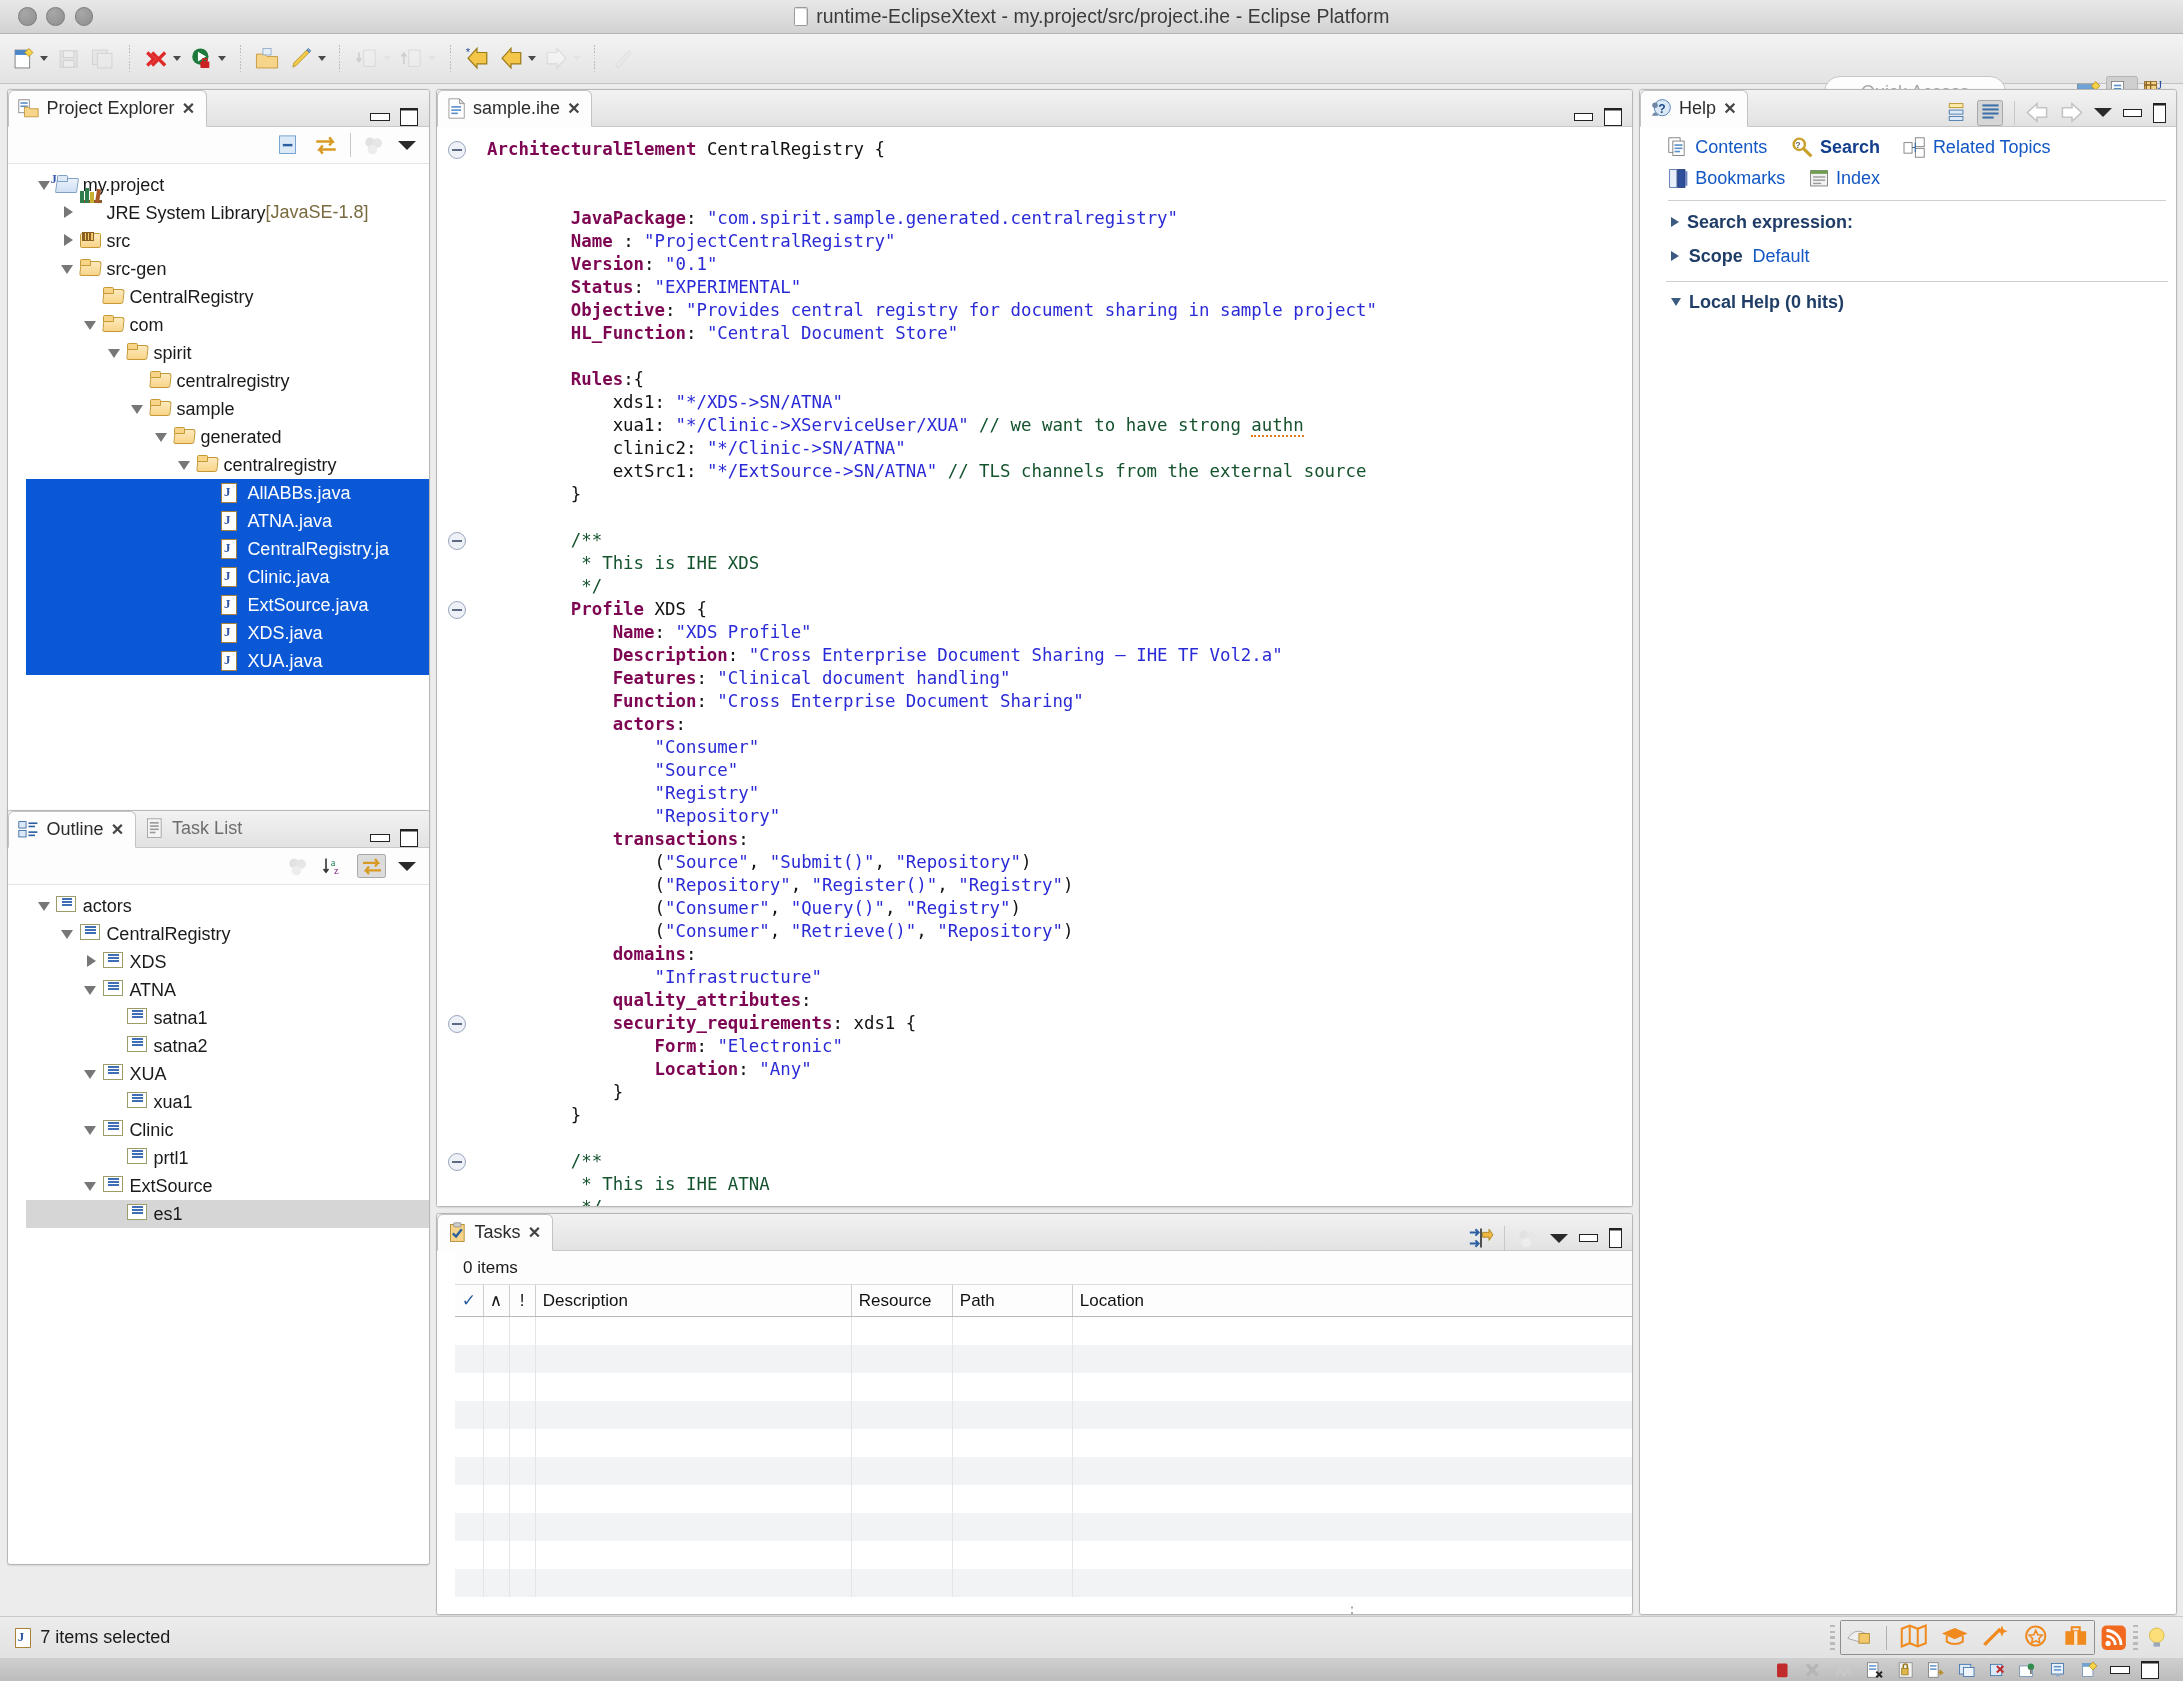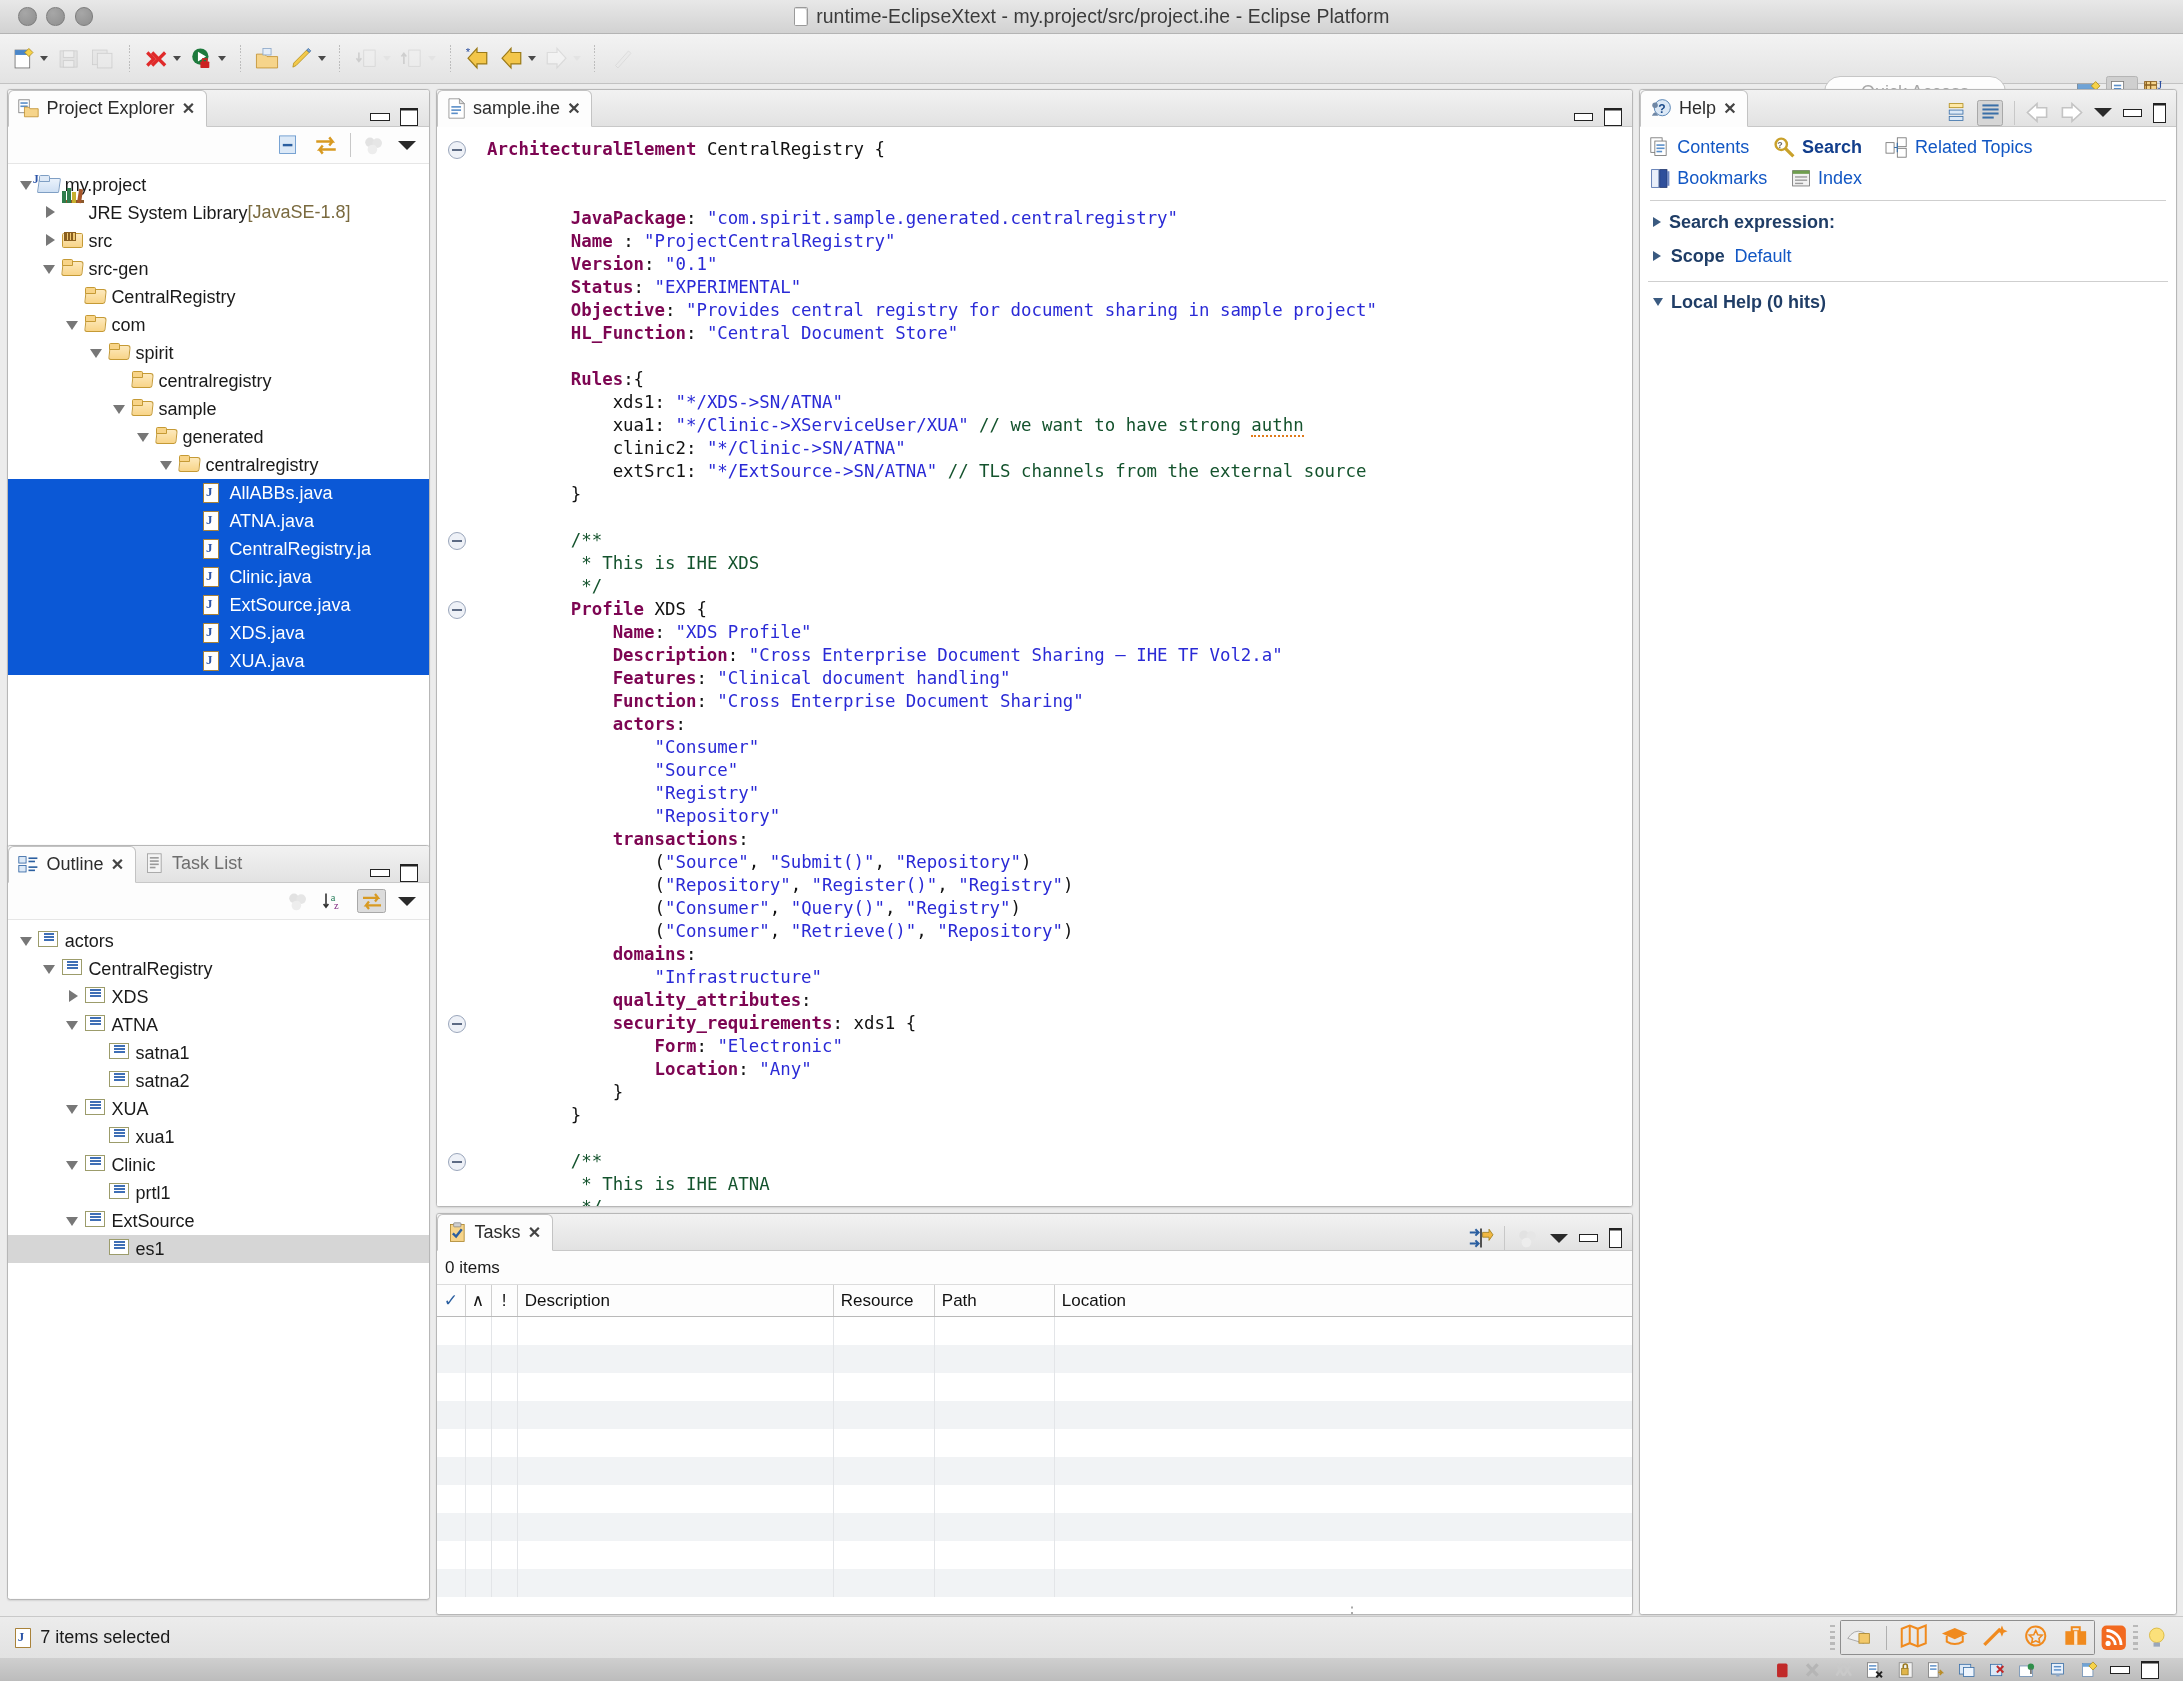--- a/index.html
+++ b/index.html
@@ -84,21 +84,21 @@
                 position:relative; top:0.8px; }
   .vtab.inactive{ color:#6e6e6e; }
   .vtab .xclose{ font-size:16px; color:#444; font-weight:700; letter-spacing:-0.8px; }
   .vtab-right{ margin-left:auto; display:flex; align-items:center; gap:10.5px; padding-right:10.5px; }
 
   .view-toolbar{
     height:37px; display:flex; align-items:center; justify-content:flex-end;
     gap:11.3px; padding-right:13px;
     background:#fdfdfd; border-bottom:0.8px solid #e6e6e6;
   }
-  .view-body{ background:#ffffff; overflow:hidden; position:relative; }
+  .view-body{ background:#ffffff; overflow:hidden; position:relative;padding-left:18px; }
 
   
   .g-min{ width:19.4px; height:8px; border:1.6px solid #222; background:#fff; }
   .g-max{ width:18px; height:18px; border:1.6px solid #222; background:#fff;
           box-shadow:inset 0 4px 0 -2.4px #222; }
   .g-tri{ width:0;height:0;border-left:9px solid transparent;border-right:9px solid transparent;
           border-top:9px solid #2a2a2a; }
   .g-restore{ width:13px;height:19.4px;border:1.6px solid #222;background:#fff;
               box-shadow:inset 0 4px 0 -2.4px #222; }
 
@@ -583,21 +583,21 @@
           <div class="trow sel">
             <span style="display:inline-block;width:176px"></span>
             <span class="twist"></span>
             <span class="ticon"><span class="jfile"></span></span>
             <span class="tlabel">XUA.java</span>
           </div>
         </div>
     </div>
   </div>
 
-  <div class="view" style="left:6.5px; top:845px; width:423px; height:755px;">
+  <div class="view" style="left:6.5px; top:810px; width:423px; height:755px;">
     <div class="view-tabs">
       <div class="vtab active">
         <span>
           <svg width="21" height="19.4" viewBox="0 0 26 24">
             <rect x="1" y="2" width="9" height="8" fill="#dce9f7" stroke="#2b5fa0"></rect>
             <rect x="1" y="13" width="9" height="8" fill="#dce9f7" stroke="#2b5fa0"></rect>
             <g fill="#2b5fa0">
                 <rect x="13" y="3" width="11" height="2"></rect>
                 <rect x="13" y="7" width="8" height="2"></rect>
                 <rect x="13" y="14" width="11" height="2"></rect>

